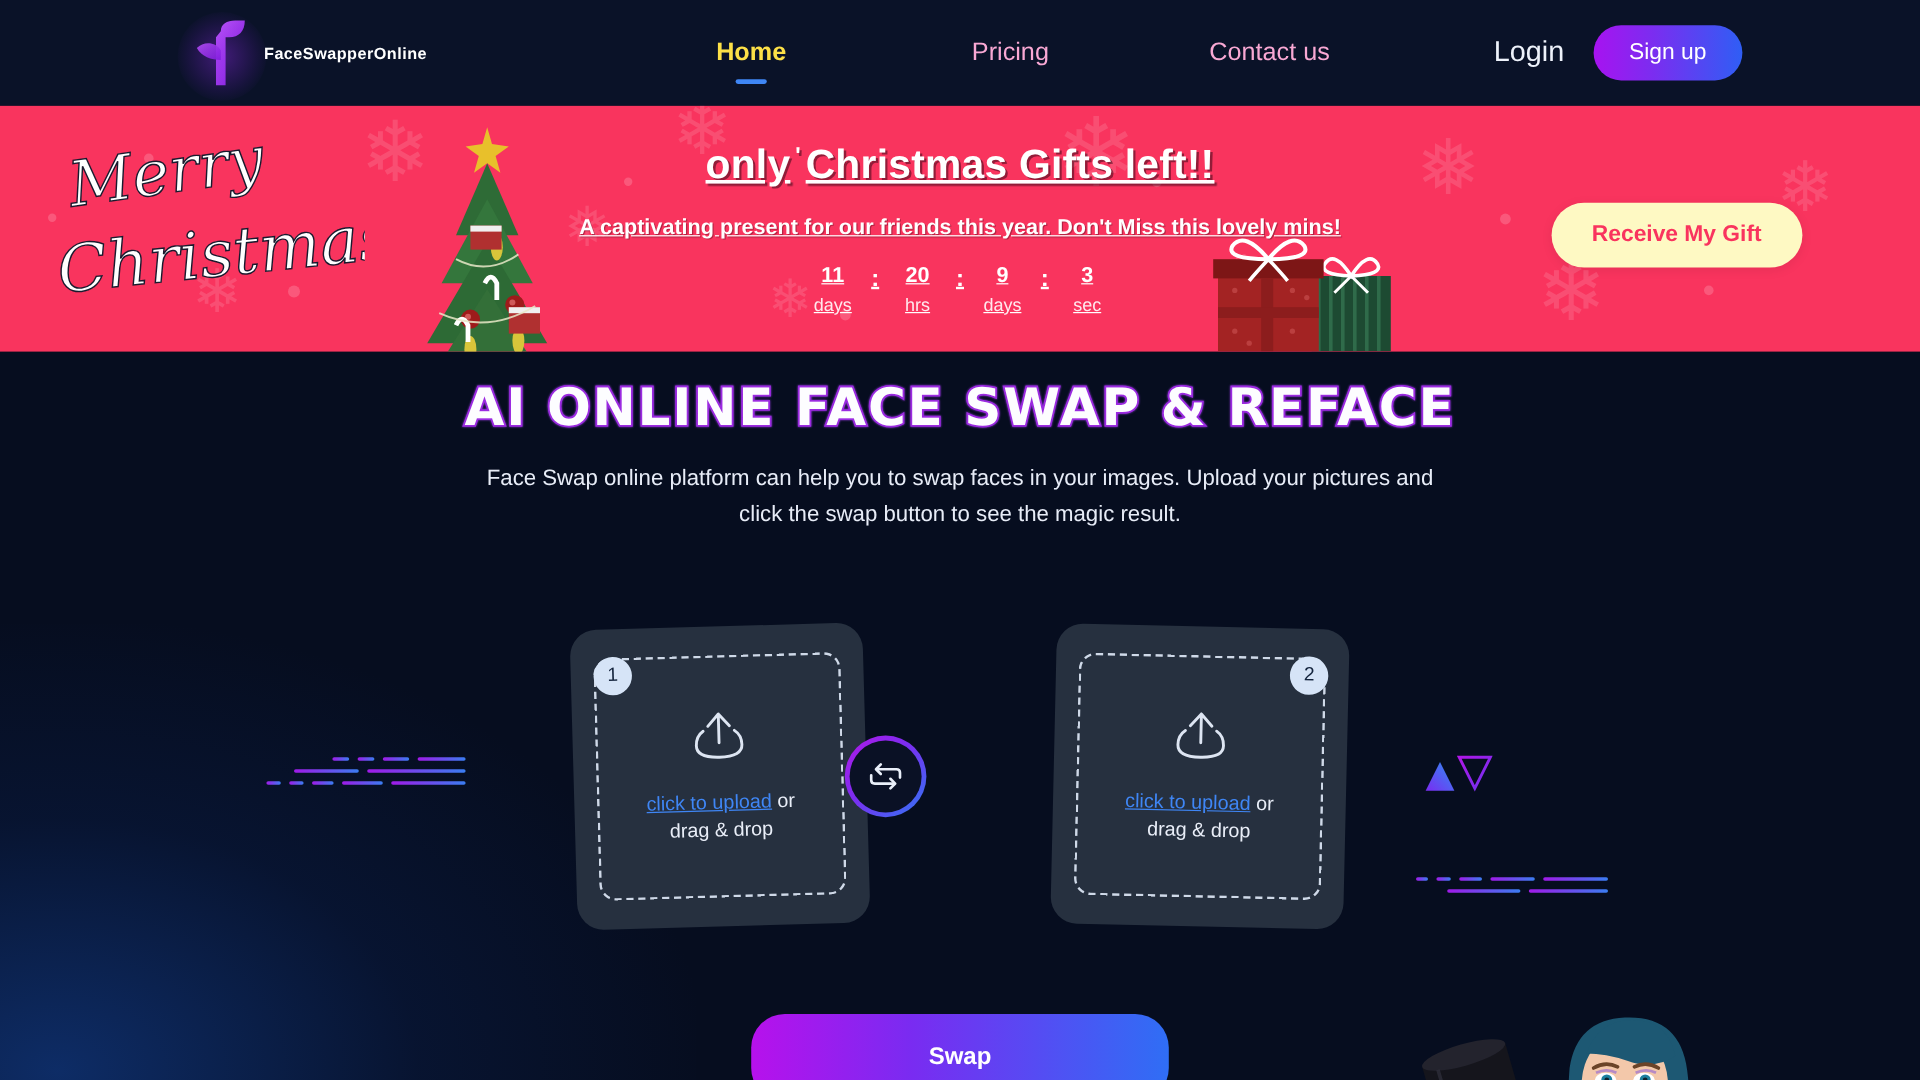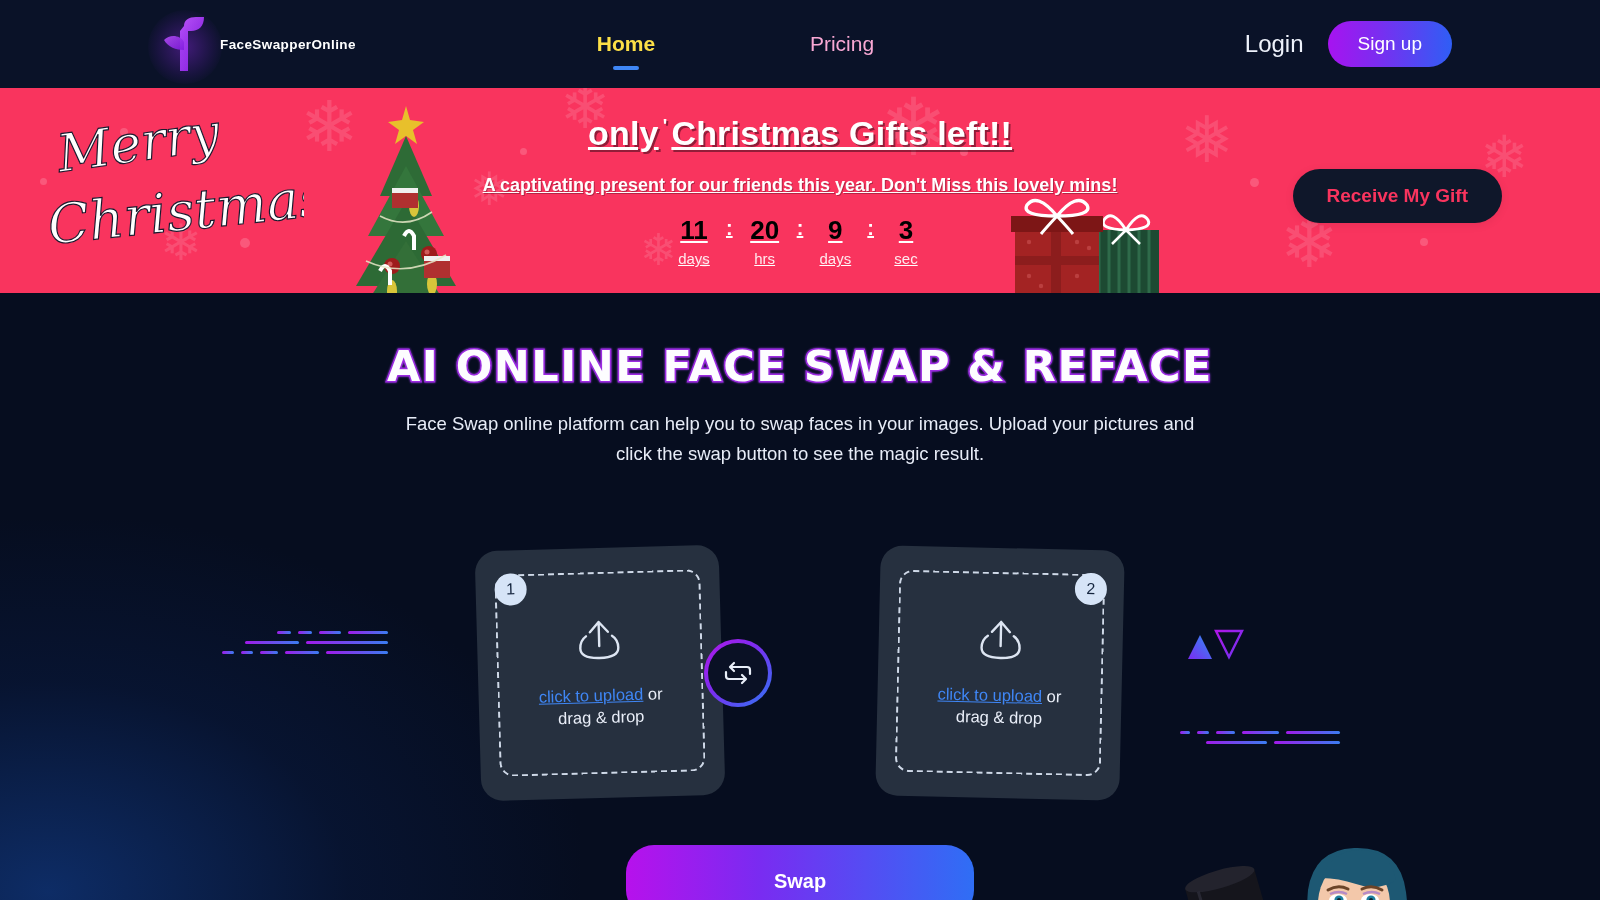--- a/index.html
+++ b/index.html
@@ -79,33 +79,33 @@
     font-size:34px; font-weight:bold; color:#fff; letter-spacing:.2px;
     text-shadow:2px 2px 0 rgba(20,0,10,.45);
   }
   .xmas-title .qty { display:inline-block; font-size:19px; vertical-align:super; margin:0 4px;}
   .xmas-sub {
     margin-top:22px; font-size:18px; font-weight:bold; color:#fff;
     text-shadow:1px 1px 0 rgba(20,0,10,.3);
   }
   .countdown { margin-top:20px; display:flex; justify-content:center; align-items:flex-start; gap:0; }
   .cd-unit { width:60px; text-align:center; }
-  .cd-num { font-size:26px; font-weight:bold; color:#000000; line-height:1.1; }
+  .cd-num { font-size:18px; font-weight:bold; color:#ffffff; line-height:1.1; }
   .cd-lab { font-size:15px; color:#ffe9ee; margin-top:6px; }
   .cd-sep { font-size:20px; font-weight:bold; color:#fff; padding:0 2px; line-height:1.2; }
 
   .gift-btn {
     position:absolute; right:98px; top:50%; transform:translateY(-22px); z-index:3;
-    background:#0f172a; color:#f9345e; font-size:19px; font-weight:bold;
+    background:#fef9c3; color:#f9345e; font-size:19px; font-weight:bold;
     border:none; border-radius:30px; padding:16px 34px; cursor:pointer;
     font-family:inherit; box-shadow:0 2px 10px rgba(0,0,0,.08);
   }
 
   
-  .hero { position:relative; z-index:3; padding-top:48px; }
+  .hero { position:relative; z-index:3; padding-top:22px; }
   .hero-title-wrap { text-align:center; position:relative; }
   .hero-title {
     display:inline-block;
     font-family:"DejaVu Sans", sans-serif;
     font-size:43px; font-weight:bold; letter-spacing:1.5px;
     color:#fdfdff; text-transform:uppercase;
     -webkit-text-stroke:3px #9b2ae0;
     paint-order:stroke fill;
     filter:drop-shadow(0 0 1px rgba(160,60,240,.9));
   }
@@ -192,20 +192,21 @@
         <path d="M26 12 C26 6 31 3 38 3 L46 3 C46 12 41 17 33 17 L30 17 L30 57 L22 57 L22 17 Z" fill="url(#lg1)"></path>
         <path d="M6 26 C12 20 22 21 26 28 L26 36 C18 36 10 33 6 26 Z" fill="url(#lg1)" opacity=".9"></path>
       </svg>
     </div>
     <div class="brand-name">FaceSwapperOnline</div>
   </div>
 
   <div class="nav">
     <div class="nav-item active">Home</div>
     <div class="nav-item">Pricing</div>
+    <div class="nav-item">Contact us</div>
   </div>
 
   <div class="auth">
     <div class="login-link">Login</div>
     <button class="signup-btn">Sign up</button>
   </div>
 </div>
 
 <div class="xmas">
 

